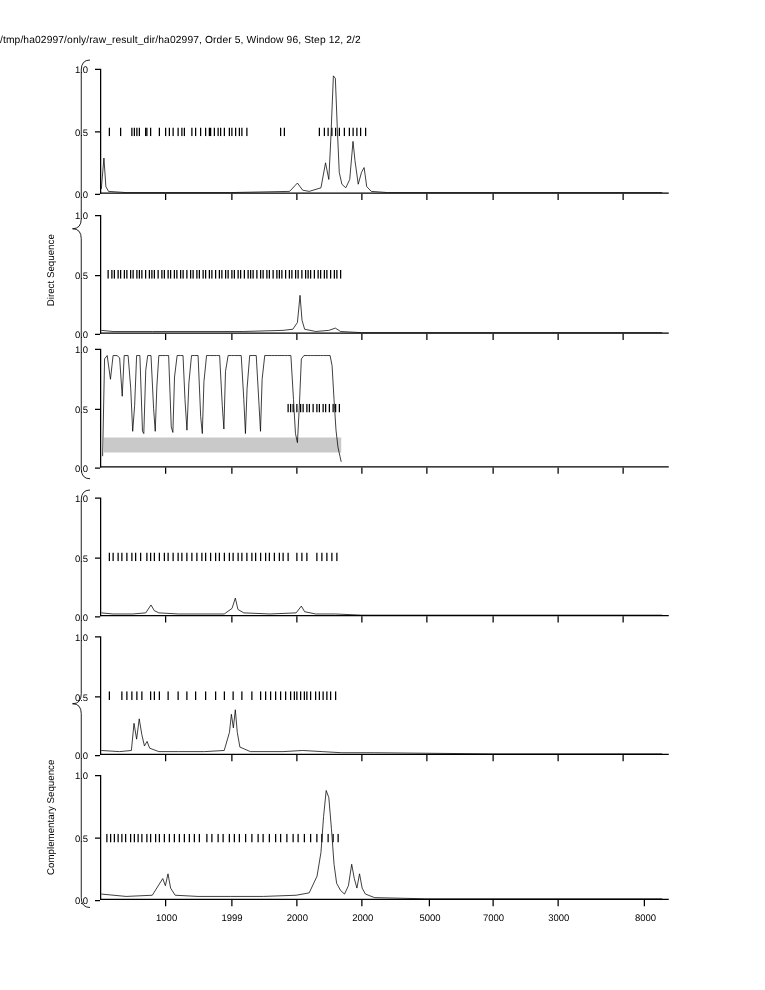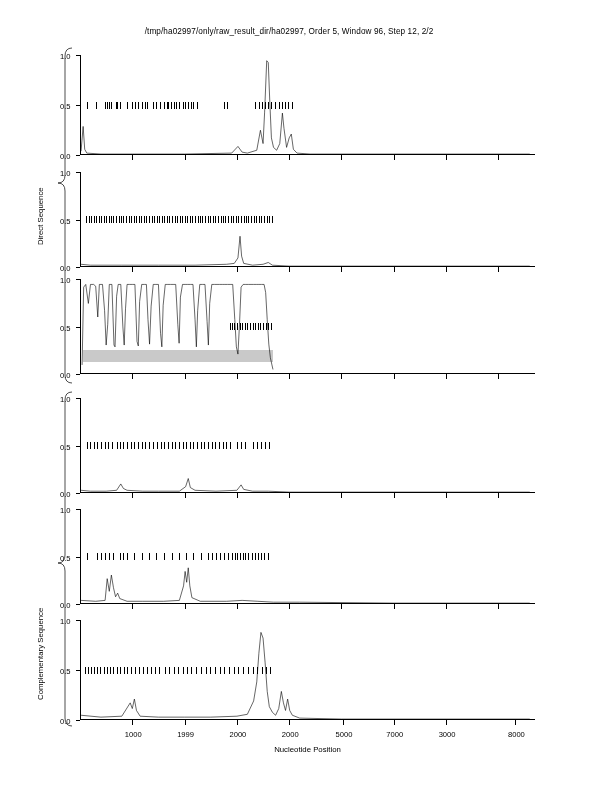--- a/index.html
+++ b/index.html
@@ -18,21 +18,21 @@
   #page {
     position: absolute;
     left: 0; top: 0;
     width: 612px;
     height: 792px;
   }
   .title {
     position: absolute;
     left: 0; top: 27px;
     width: 578px;
-    text-align: center;
+    text-align: left;
     font-size: 8.2px;
     letter-spacing: 0.1px;
     white-space: nowrap;
   }
   .panel {
     position: absolute;
     left: 80px;
     width: 455px;
   }
   .plotbox {
@@ -132,21 +132,20 @@
 </head>
 <body>
 
 <div id="page">
 
   <div class="title">/tmp/ha02997/only/raw_result_dir/ha02997, Order 5, Window 96, Step 12, 2/2</div>
 
   <div class="axis-title-y" style="left:36px; top:245px;">Direct Sequence</div>
   <div class="axis-title-y" style="left:36px; top:700px;">Complementary Sequence</div>
 
-  <div class="axis-title-x" style="top:745px;">Nucleotide Position</div>
 
   <svg class="brace" width="612" height="792" style="pointer-events:none;">
     <path d="M 72 48 q -7 0 -7 8 L 65 175 q 0 8 -7 8 q 7 0 7 8 L 65 375 q 0 8 7 8"></path>
     <path d="M 72 392 q -7 0 -7 8 L 65 555 q 0 8 -7 8 q 7 0 7 8 L 65 718 q 0 8 7 8"></path>
   </svg>
 
   <div class="panel" style="top:55px; height:100px;">
     <div class="plotbox"></div>
     <div class="ytick" style="top:0%;">
         <span class="ylabel">1.0</span>

